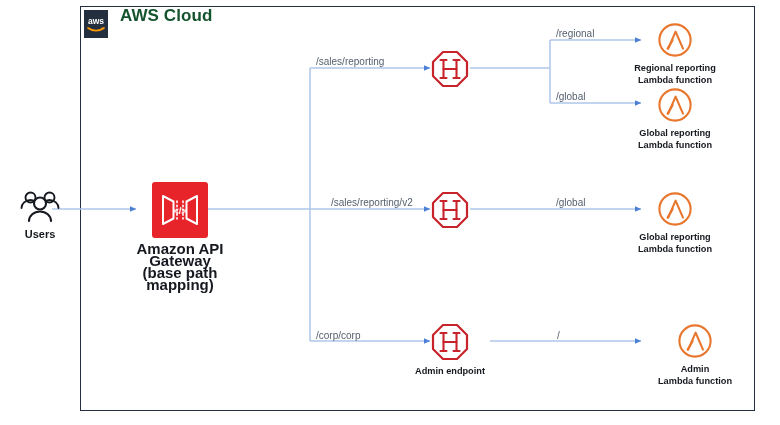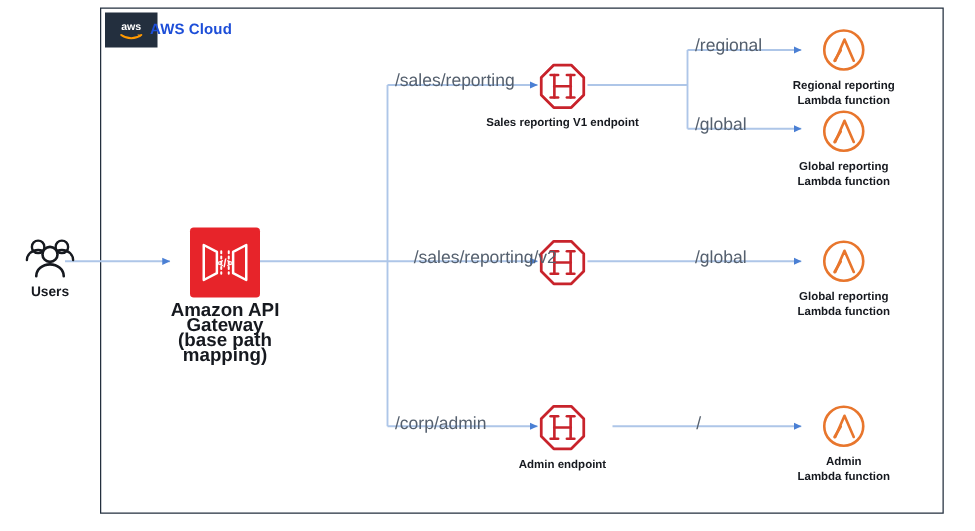--- a/index.html
+++ b/index.html
@@ -9,45 +9,45 @@
     color:#16191f;
   }
   #canvas{position:absolute;inset:0;}
 
   
   .cloud-box{
     position:absolute;left:80px;top:6px;width:675px;height:405px;
     border:1.5px solid #232f3e;box-sizing:border-box;background:transparent;
   }
   .cloud-logo{
-    position:absolute;left:84px;top:10px;width:42px;height:28px;
+    position:absolute;left:84px;top:10px;width:24px;height:28px;
     background:#232f3e;display:flex;align-items:center;justify-content:center;
   }
   .cloud-logo svg{display:block;}
   .cloud-title{
-    position:absolute;left:120px;top:16px;font-size:12px;font-weight:700;
-    color:#1d4ed8;letter-spacing:.1px;white-space:nowrap;
+    position:absolute;left:120px;top:6px;font-size:17px;font-weight:700;
+    color:#14532d;letter-spacing:.1px;white-space:nowrap;
   }
 
   
   #wires{position:absolute;left:0;top:0;width:780px;height:425px;}
 
   
   .node{position:absolute;text-align:center;}
   .node .glyph{display:block;margin:0 auto;}
   .node .cap{
     margin-top:5px;font-size:9.2px;font-weight:700;line-height:11.5px;
     color:#16191f;white-space:pre-line;
   }
   .node.users .cap{font-size:11px;}
   .node.apigw .cap{font-size:15px;line-height:12px;}
 
   
   .elabel{
-    position:absolute;font-size:14px;color:#55606e;white-space:nowrap;
+    position:absolute;font-size:10px;color:#55606e;white-space:nowrap;
     font-weight:400;
   }
 
   
   .apigw-tile{
     width:56px;height:56px;background:#e7242a;border-radius:3px;
     display:flex;align-items:center;justify-content:center;margin:0 auto;
   }
 </style>
 </head>
@@ -138,21 +138,20 @@
       <g fill="none" stroke="#c8232b" stroke-width="2.1" stroke-linecap="round">
         <path d="M12.5 10 v18"></path>
         <path d="M25.5 10 v18"></path>
         <path d="M12.5 19 h13"></path>
         <path d="M9.5 10 h6"></path>
         <path d="M9.5 28 h6"></path>
         <path d="M22.5 10 h6"></path>
         <path d="M22.5 28 h6"></path>
       </g>
     </svg>
-    <div class="cap">Sales reporting V1 endpoint</div>
   </div>
 
   <div class="node" style="left:386px;top:191px;width:128px;">
     <svg class="glyph" width="38" height="38" viewBox="0 0 38 38" aria-hidden="true">
       <polygon points="12,2 26,2 36,12 36,26 26,36 12,36 2,26 2,12" fill="#ffffff" stroke="#c8232b" stroke-width="2.2" stroke-linejoin="round"></polygon>
       <g fill="none" stroke="#c8232b" stroke-width="2.1" stroke-linecap="round">
         <path d="M12.5 10 v18"></path>
           <path d="M25.5 10 v18"></path>
           <path d="M12.5 19 h13"></path>
         <path d="M9.5 10 h6"></path>
@@ -208,33 +207,33 @@
       <circle cx="18" cy="18" r="15.6" fill="#ffffff" stroke="#e8762d" stroke-width="2.1"></circle>
       <g fill="none" stroke="#e8762d" stroke-width="2.1" stroke-linecap="round" stroke-linejoin="round">
         <path d="M11.2 26.6 L18.6 9.6 L26 26.6"></path>
         <path d="M15.6 18.2 L10.6 26.6"></path>
       </g>
     </svg>
     <div class="cap">Global reporting
 Lambda function</div>
   </div>
 
-  <div class="node" style="left:620px;top:323px;width:110px;">
+  <div class="node" style="left:640px;top:323px;width:110px;">
     <svg class="glyph" width="36" height="36" viewBox="0 0 36 36" aria-hidden="true">
       <circle cx="18" cy="18" r="15.6" fill="#ffffff" stroke="#e8762d" stroke-width="2.1"></circle>
       <g fill="none" stroke="#e8762d" stroke-width="2.1" stroke-linecap="round" stroke-linejoin="round">
         <path d="M11.2 26.6 L18.6 9.6 L26 26.6"></path>
         <path d="M15.6 18.2 L10.6 26.6"></path>
       </g>
     </svg>
     <div class="cap">Admin
 Lambda function</div>
   </div>
 
   <div class="elabel" style="left:316px;top:56px;">/sales/reporting</div>
   <div class="elabel" style="left:556px;top:28px;">/regional</div>
   <div class="elabel" style="left:556px;top:91px;">/global</div>
   <div class="elabel" style="left:331px;top:197px;">/sales/reporting/v2</div>
   <div class="elabel" style="left:556px;top:197px;">/global</div>
-  <div class="elabel" style="left:316px;top:330px;">/corp/admin</div>
+  <div class="elabel" style="left:316px;top:330px;">/corp/corp</div>
   <div class="elabel" style="left:557px;top:330px;">/</div>
 
 </div>
 
 </body></html>

